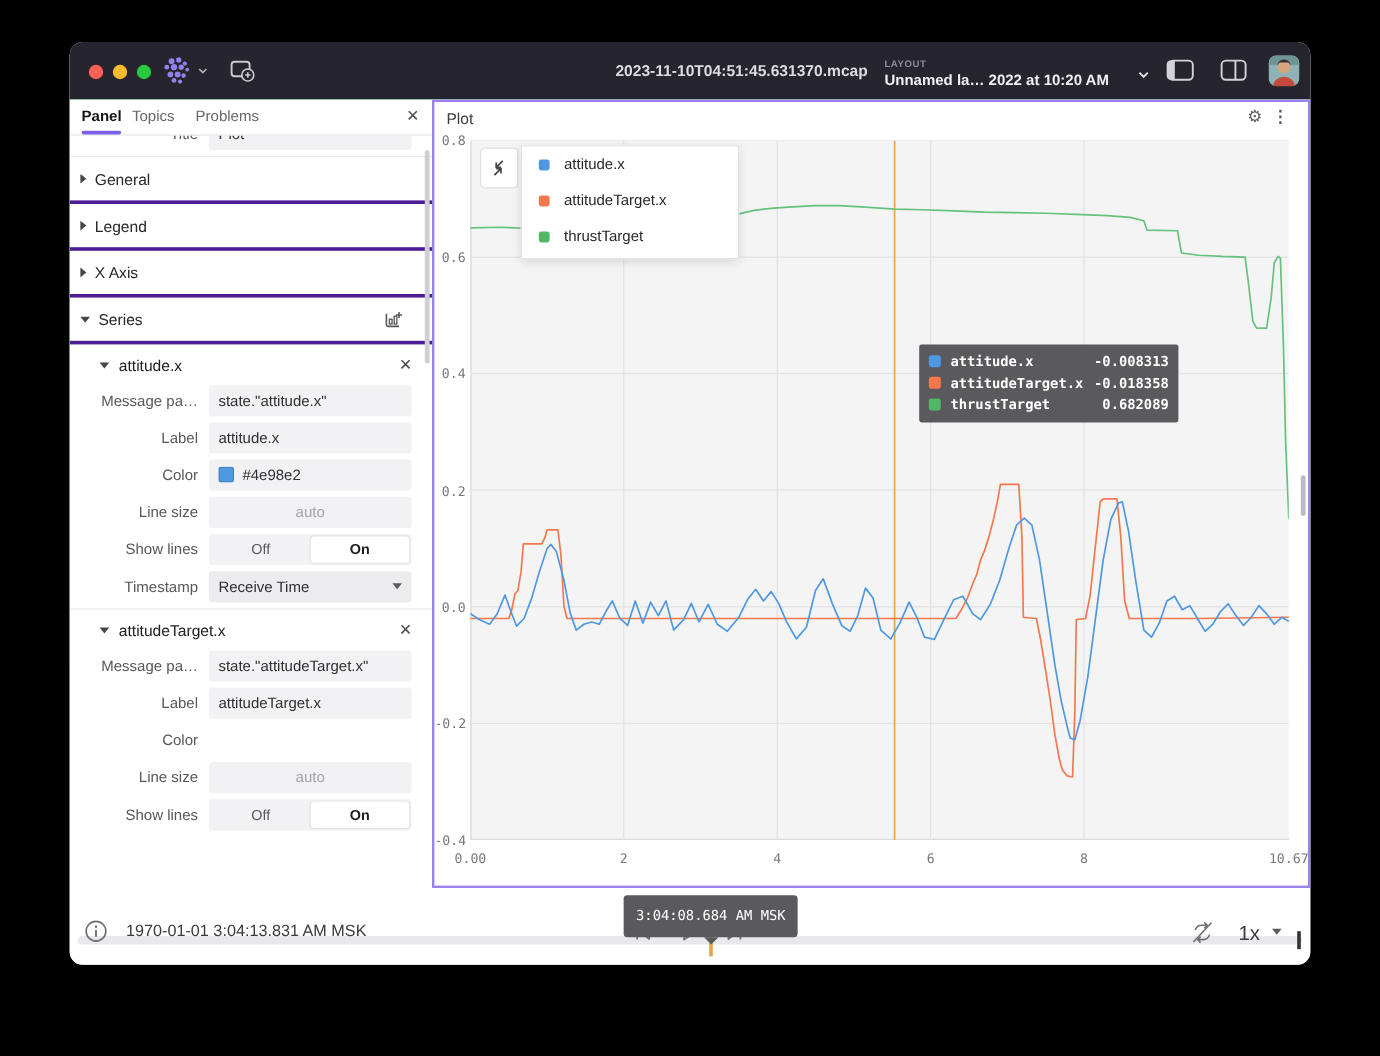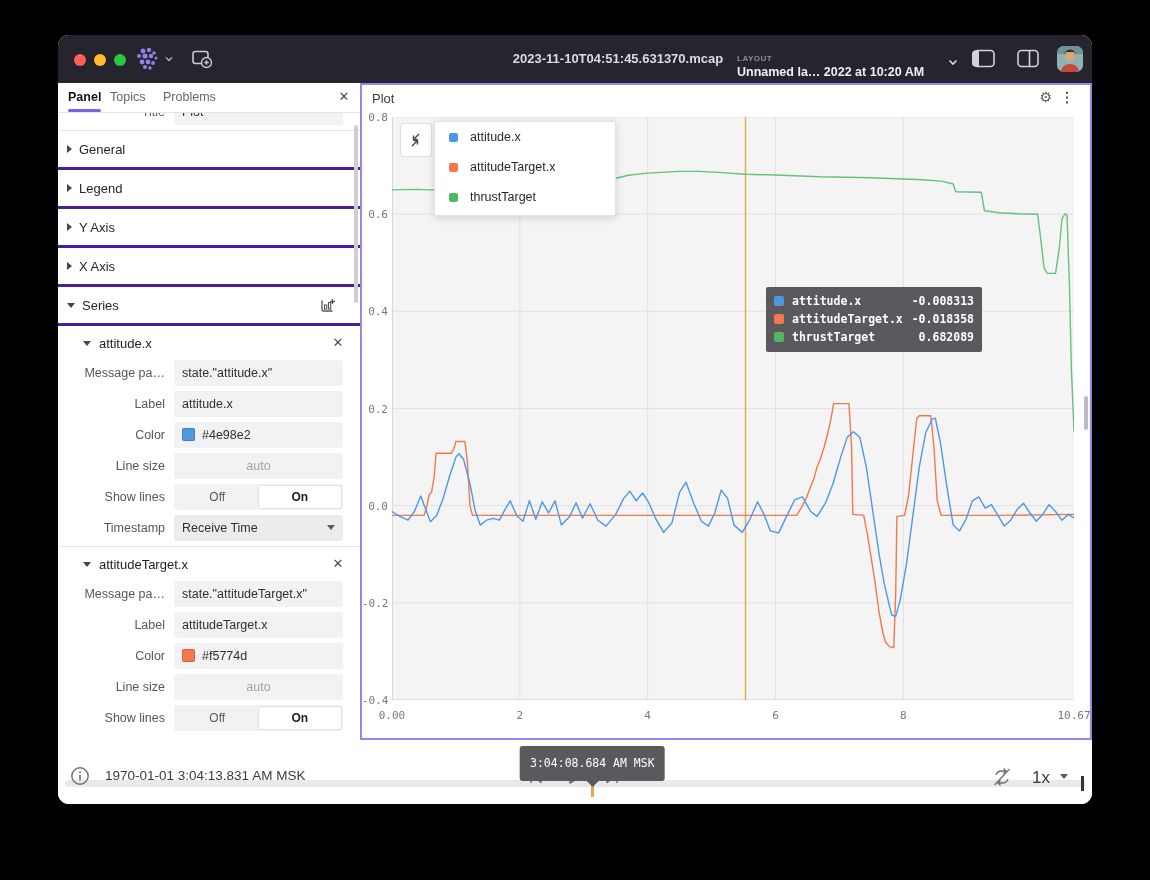--- a/index.html
+++ b/index.html
@@ -10,21 +10,21 @@
   
   .titlebar{position:absolute;left:0;top:0;width:100%;height:48px;background:#26242c;}
   .tl{position:absolute;top:19px;width:12px;height:12px;border-radius:50%;}
   .tl.red{left:16px;background:#ff5f57;} .tl.yel{left:36px;background:#febc2e;} .tl.grn{left:56px;background:#28c840;}
   .logo{position:absolute;left:76px;top:11px;width:26px;height:26px;}
   .logo-chev{position:absolute;left:106px;top:19px;width:10px;height:10px;}
   .addpanel{position:absolute;left:132px;top:12px;width:24px;height:24px;cursor:pointer;}
   .tb-title{position:absolute;left:360px;top:0;width:400px;height:48px;line-height:48px;text-align:center;
     color:#dcdbe0;font-size:13px;font-weight:bold;white-space:nowrap;}
   .layoutsel{position:absolute;left:679px;top:6px;height:36px;width:222px;cursor:pointer;}
-  .layout-cap{font-size:8px;letter-spacing:.5px;color:#8f8d96;font-weight:bold;margin-top:13px;}
+  .layout-cap{font-size:8px;letter-spacing:.5px;color:#8f8d96;font-weight:bold;margin-top:8px;}
   .layout-name{font-size:12.5px;color:#f0eff3;font-weight:bold;margin-top:2px;white-space:nowrap;}
   .layout-chev{position:absolute;right:0;top:15px;}
   .paneltoggle{position:absolute;top:13px;width:24px;height:22px;cursor:pointer;}
   .pt-left{left:914px;} .pt-right{left:958px;}
   .avatar{position:absolute;left:999px;top:11px;width:26px;height:26px;border-radius:7px;overflow:hidden;}
   
   .main{position:absolute;left:0;top:48px;width:100%;height:470px;background:#22c55e;}
   .sidebar{position:absolute;left:0;top:0;width:302px;height:657px;background:#fff;}
   .tabbar{position:relative;height:29px;border-bottom:1px solid #e4e4e7;}
   .tab{position:absolute;top:0;height:28px;line-height:28px;font-size:12.5px;color:#66666c;cursor:pointer;}
@@ -197,24 +197,20 @@
         <div class="secrow">
           <span class="caret car-r"></span>
           <span class="slabel">General</span>
         </div>
         <div class="secrow">
           <span class="caret car-r"></span>
           <span class="slabel">Legend</span>
         </div>
         <div class="secrow">
           <span class="caret car-r"></span>
-          <span class="slabel">Y Axis</span>
-        </div>
-        <div class="secrow">
-          <span class="caret car-r"></span>
           <span class="slabel">X Axis</span>
         </div>
         <div class="secrow">
           <span class="caret car-d"></span>
           <span class="slabel">Series</span>
           <svg class="addseries" viewBox="0 0 16 16">
             <path d="M2 3.5 v9 a1.5 1.5 0 0 0 1.5 1.5 h9" fill="none" stroke="#55555b" stroke-width="1.3"></path>
             <rect x="4.5" y="8" width="2.2" height="4" fill="none" stroke="#55555b" stroke-width="1.1"></rect>
             <rect x="8.5" y="5.5" width="2.2" height="6.5" fill="none" stroke="#55555b" stroke-width="1.1"></rect>
             <path d="M12.5 2 v5 M10 4.5 h5" stroke="#55555b" stroke-width="1.3"></path>
@@ -267,21 +263,20 @@
         <div class="frow">
           <div class="flabel">Message pa…</div>
           <div class="ffield">state."attitudeTarget.x"</div>
         </div>
         <div class="frow">
           <div class="flabel">Label</div>
           <div class="ffield">attitudeTarget.x</div>
         </div>
         <div class="frow">
           <div class="flabel">Color</div>
-          <div class="ffield"><span class="swatch" style="background: rgb(245, 119, 77);"></span><span>#f5774d</span></div>
         </div>
         <div class="frow">
           <div class="flabel">Line size</div>
           <div class="ffield center">auto</div>
         </div>
         <div class="frow">
           <div class="flabel">Show lines</div>
           <div class="seg">
             <div class="opt">Off</div>
             <div class="opt on">On</div>

